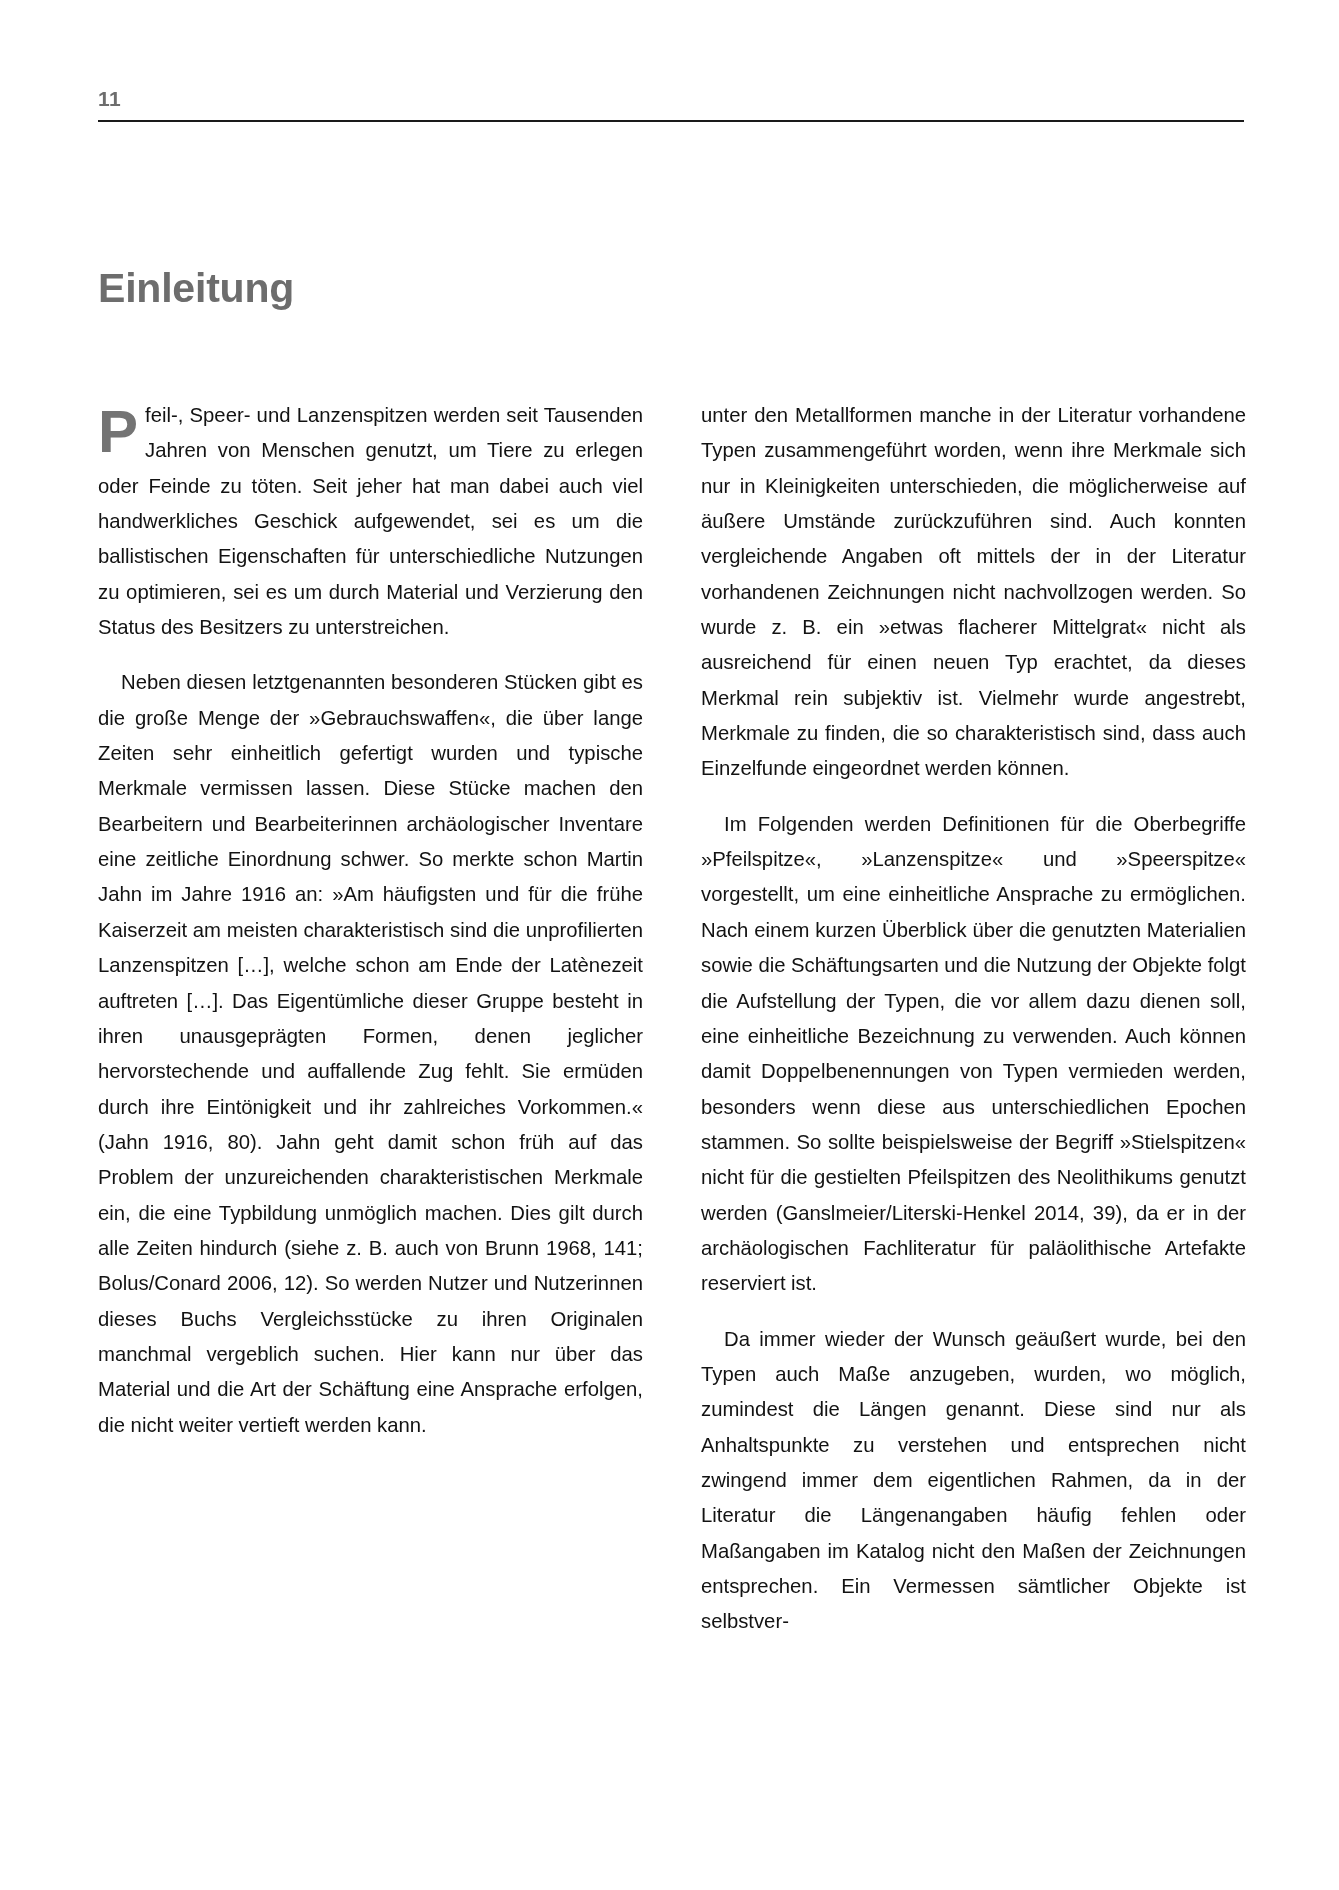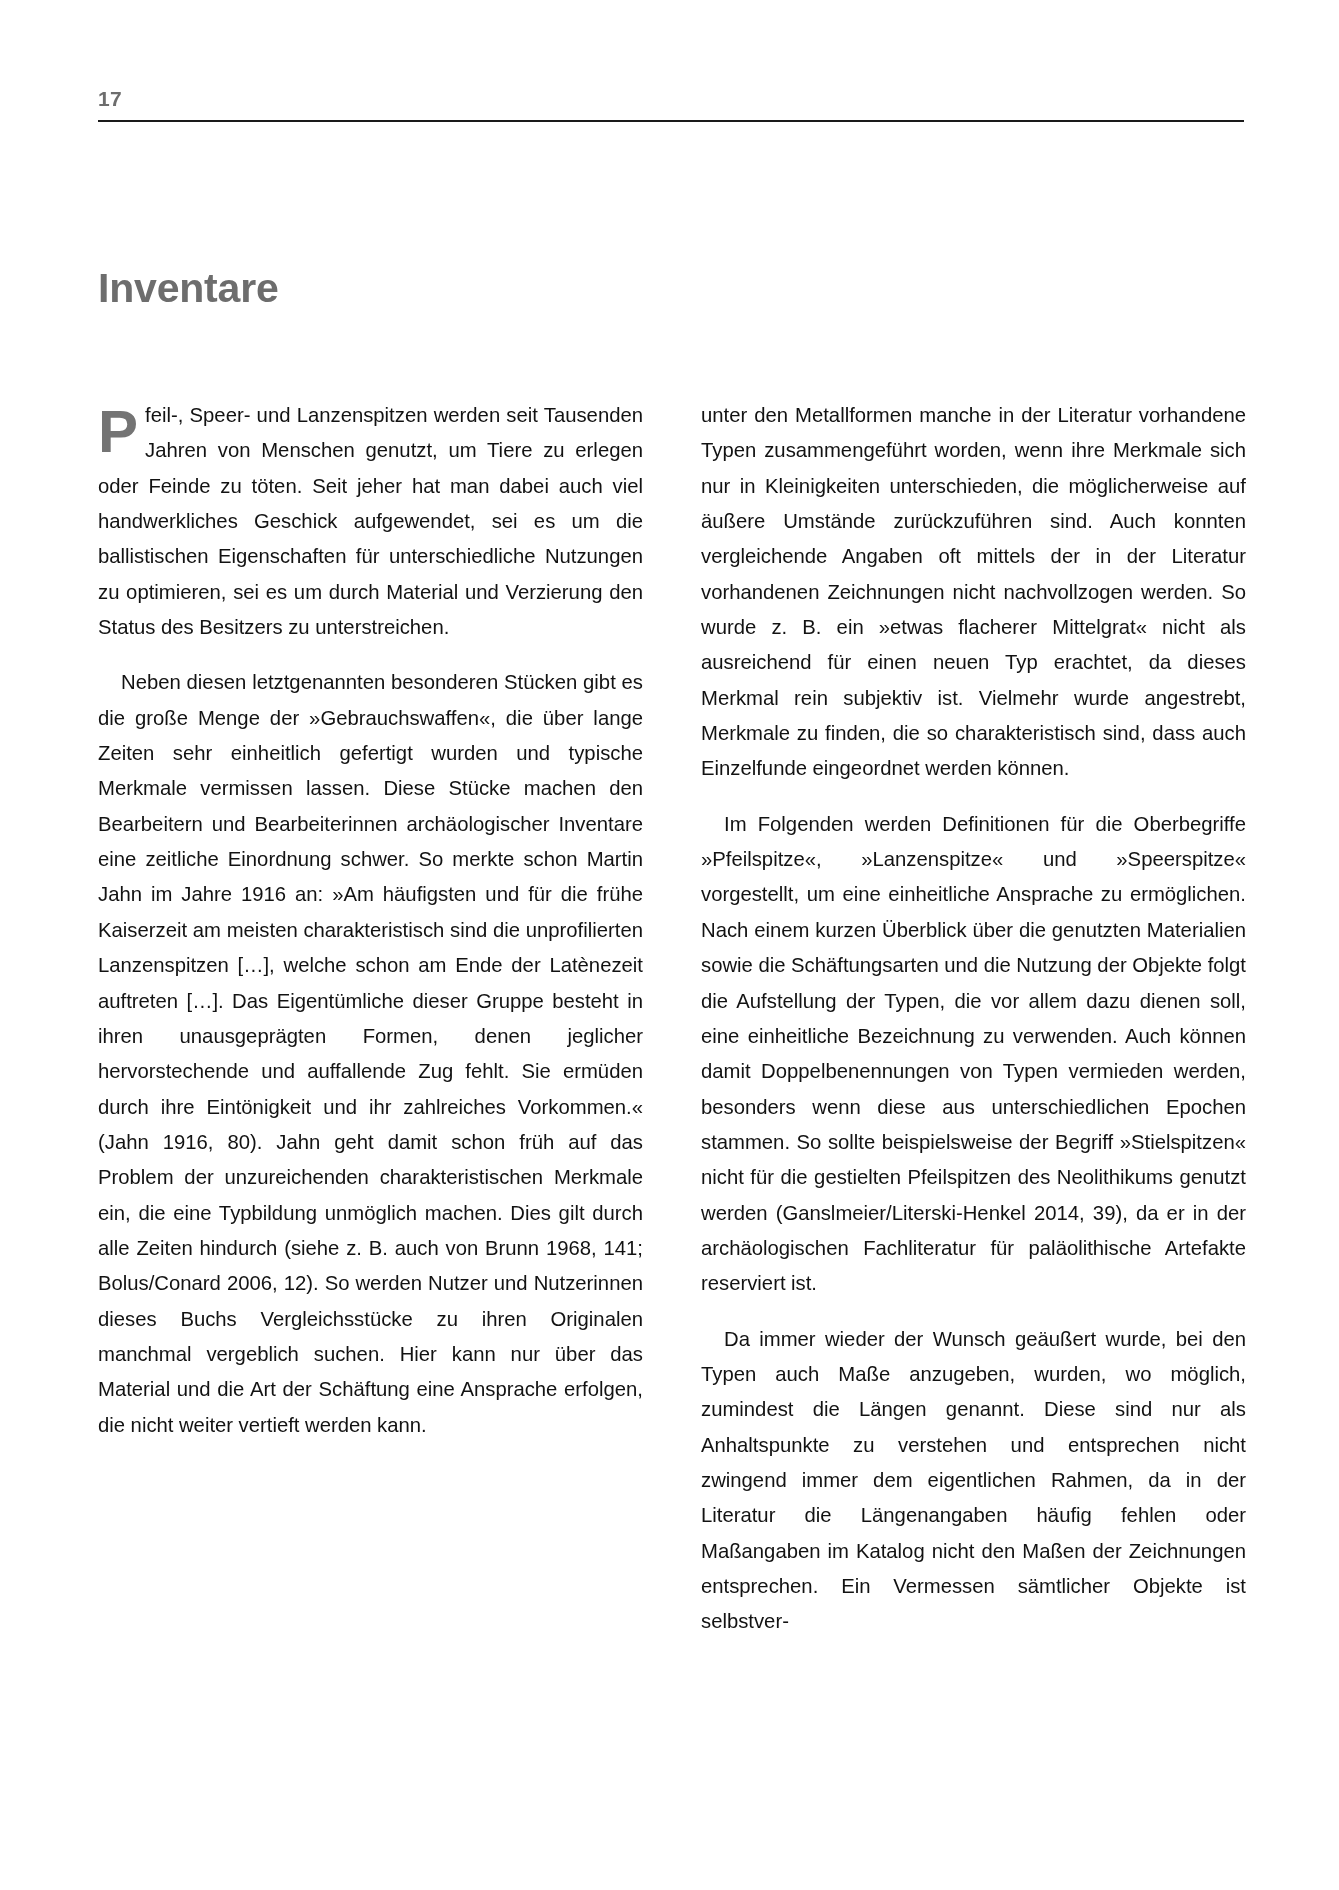--- a/index.html
+++ b/index.html
@@ -91,25 +91,25 @@
     padding: 4px 7px 0 0;
     margin-top: 2px;
   }
 </style>
 </head>
 <body>
 
 <div class="page">
 
   <div class="header-zone">
-    <div class="folio">17</div>
+    <div class="folio">11</div>
     <div class="header-rule"></div>
   </div>
 
-  <h1 class="chapter-title">Inventare</h1>
+  <h1 class="chapter-title">Einleitung</h1>
 
   <div class="columns">
 
     <div class="col">
       <p class="body dropcap">Pfeil-, Speer- und Lanzenspitzen werden seit Tausenden Jahren von Menschen genutzt, um Tiere zu erlegen oder Feinde zu töten. Seit jeher hat man dabei auch viel handwerkliches Geschick aufgewendet, sei es um die ballistischen Eigenschaften für unterschiedliche Nutzungen zu optimieren, sei es um durch Material und Verzierung den Status des Besitzers zu unterstreichen.</p>
       <p class="body">Neben diesen letztgenannten besonderen Stücken gibt es die große Menge der »Gebrauchswaffen«, die über lange Zeiten sehr einheitlich gefertigt wurden und typische Merkmale vermissen lassen. Diese Stücke machen den Bearbeitern und Bearbeiterinnen archäologischer Inventare eine zeitliche Einordnung schwer. So merkte schon Martin Jahn im Jahre 1916 an: »Am häufigsten und für die frühe Kaiserzeit am meisten charakteristisch sind die unprofilierten Lanzenspitzen […], welche schon am Ende der Latènezeit auftreten […]. Das Eigentümliche dieser Gruppe besteht in ihren unausgeprägten Formen, denen jeglicher hervorstechende und auffallende Zug fehlt. Sie ermüden durch ihre Eintönigkeit und ihr zahlreiches Vorkommen.« (Jahn 1916, 80). Jahn geht damit schon früh auf das Problem der unzureichenden charakteristischen Merkmale ein, die eine Typbildung unmöglich machen. Dies gilt durch alle Zeiten hindurch (siehe z. B. auch von Brunn 1968, 141; Bolus/Conard 2006, 12). So werden Nutzer und Nutzerinnen dieses Buchs Vergleichsstücke zu ihren Originalen manchmal vergeblich suchen. Hier kann nur über das Material und die Art der Schäftung eine Ansprache erfolgen, die nicht weiter vertieft werden kann.</p>
     </div>
 
     <div class="col">
       <p class="body noindent">unter den Metallformen manche in der Literatur vorhandene Typen zusammengeführt worden, wenn ihre Merkmale sich nur in Kleinigkeiten unterschieden, die möglicherweise auf äußere Umstände zurückzuführen sind. Auch konnten vergleichende Angaben oft mittels der in der Literatur vorhandenen Zeichnungen nicht nachvollzogen werden. So wurde z. B. ein »etwas flacherer Mittelgrat« nicht als ausreichend für einen neuen Typ erachtet, da dieses Merkmal rein subjektiv ist. Vielmehr wurde angestrebt, Merkmale zu finden, die so charakteristisch sind, dass auch Einzelfunde eingeordnet werden können.</p>

